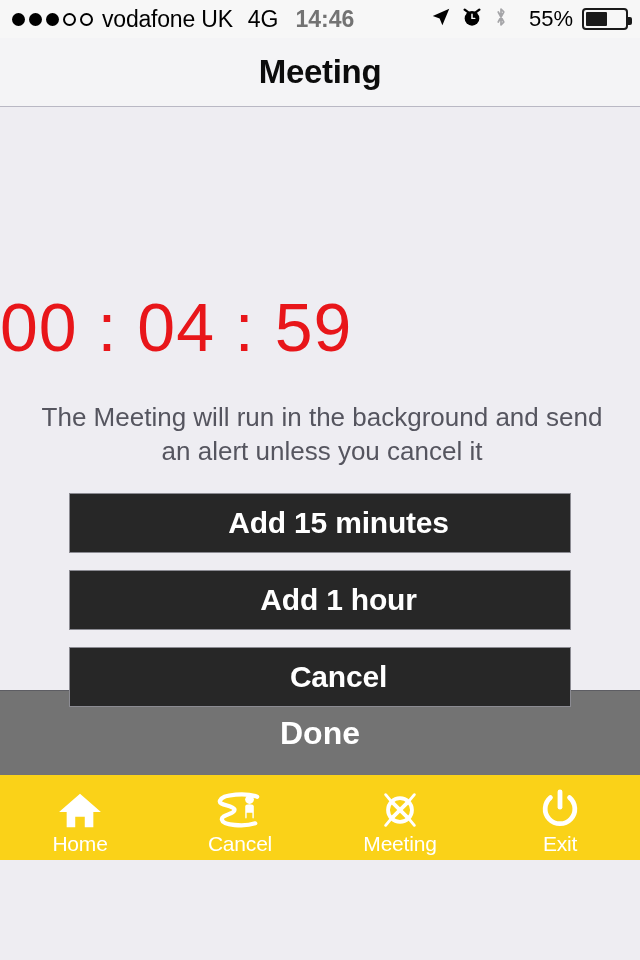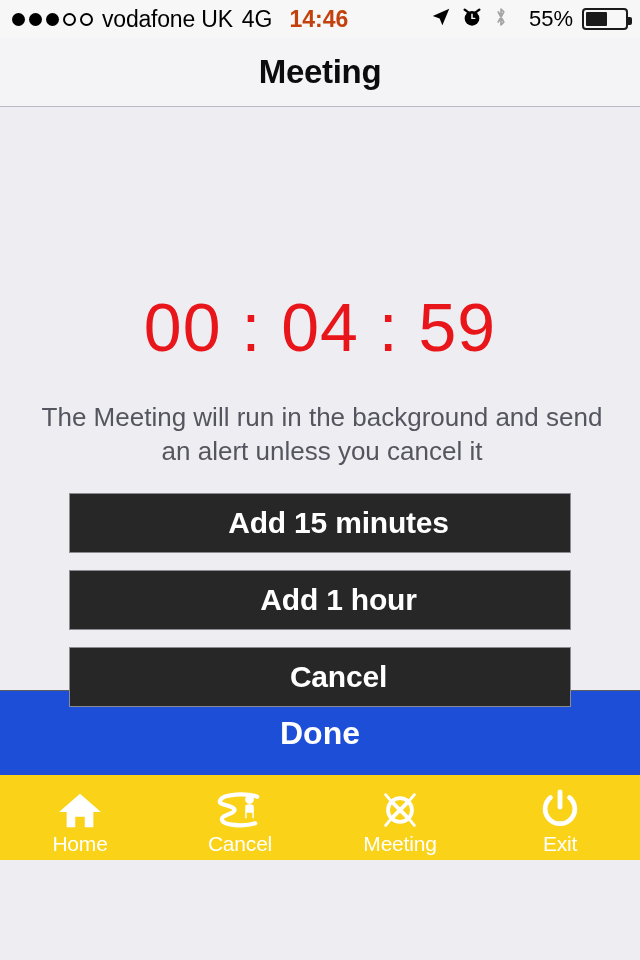--- a/index.html
+++ b/index.html
@@ -52,25 +52,26 @@
   .dot.filled { background: #000; }
   .dot.hollow { background: transparent; border: 2px solid #000; }
   .carrier {
     font-size: 23px;
     color: #000;
     letter-spacing: -0.2px;
   }
   .network {
     font-size: 23px;
     color: #000;
+    margin-left: 6px;
   }
   .clock {
     font-size: 23px;
     font-weight: bold;
-    color: #c2410c;
+    color: #737373;
     margin-left: 8px;
   }
   .status-right {
     margin-left: auto;
     display: flex;
     align-items: center;
     gap: 9px;
   }
   .battery-pct {
     font-size: 22px;
@@ -125,21 +126,21 @@
   .content {
     flex: 1 1 auto;
     background: #eeedf2;
     position: relative;
   }
   .timer {
     position: absolute;
     top: 186px;
     left: 0;
     right: 0;
-    text-align: center;
+    text-align: left;
     font-size: 68px;
     color: #e8161a;
     letter-spacing: 1px;
     line-height: 1;
     font-weight: normal;
     white-space: nowrap;
   }
   .desc {
     position: absolute;
     top: 293px;
@@ -171,21 +172,21 @@
     color: #ffffff;
     font-size: 30px;
     font-weight: bold;
     letter-spacing: -0.2px;
     margin-left: 37px;
   }
 
   
   .done-bar {
     height: 84px;
-    background: #1d4ed8;
+    background: #737373;
     border-top: 1px solid #5d5d63;
     display: flex;
     align-items: center;
     justify-content: center;
     flex: 0 0 auto;
     cursor: pointer;
   }
   .done-label {
     color: #ffffff;
     font-size: 32px;

